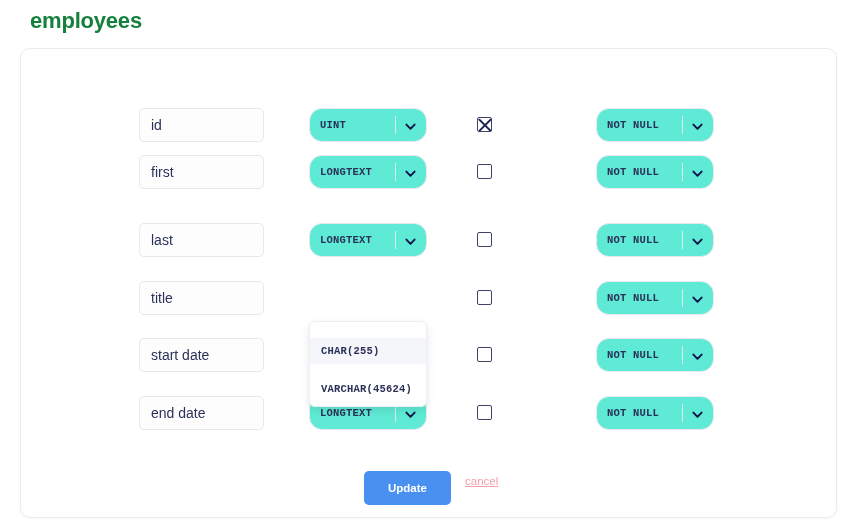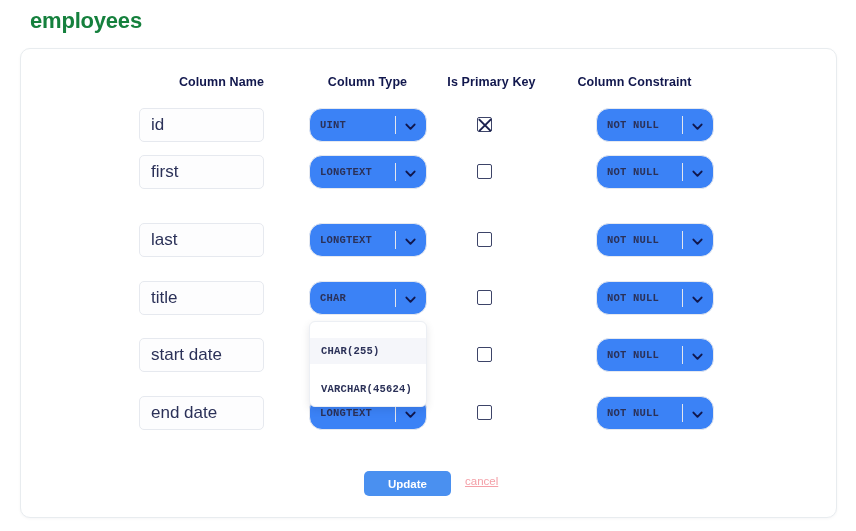--- a/index.html
+++ b/index.html
@@ -82,33 +82,33 @@
   .name-input {
     position: absolute;
     left: 118px;
     top: 0;
     width: 125px;
     height: 34px;
     border: 1px solid #e6e9ef;
     border-radius: 5px;
     background: #fdfdfe;
     font-family: "Liberation Sans", sans-serif;
-    font-size: 17px;
+    font-size: 14px;
     color: #2b3158;
     padding: 0 11px;
     outline: none;
   }
 
   
   .sel {
     position: absolute;
     height: 34px;
     border: 1px solid #e6e9ef;
     border-radius: 13px;
-    background: #3b82f6;
+    background: #5eead4;
     cursor: pointer;
     text-decoration: underline;
   }
   .sel-type { left: 288px; top: 0; width: 118px; }
   .sel-cons { left: 575px; top: 0; width: 118px; }
 
   .sel-val {
     position: absolute;
     left: 10px;
     top: 0;
@@ -202,21 +202,21 @@
     left: 0;
     top: 422px;
     width: 100%;
     height: 32px;
   }
   .btn-update {
     position: absolute;
     left: 343px;
     top: 0;
     width: 87px;
-    height: 25px;
+    height: 34px;
     background: #4a90f0;
     border: none;
     border-radius: 5px;
     color: #ffffff;
     font-family: "Liberation Sans", sans-serif;
     font-size: 11.5px;
     font-weight: bold;
     cursor: pointer;
   }
   .link-cancel {
@@ -232,26 +232,20 @@
 </style>
 </head>
 <body>
 
 <div id="page">
 
   <div class="page-title">employees</div>
 
   <div class="card">
 
-    <div class="header-row">
-      <div class="col-head c0">Column Name</div>
-      <div class="col-head c1">Column Type</div>
-      <div class="col-head c2">Is Primary Key</div>
-      <div class="col-head c3">Column Constraint</div>
-    </div>
 
     <div class="rows" id="rows-container">
         <div class="row" style="top: 59px;">
           <input class="name-input" type="text" value="id" style="">
           <div class="sel sel-type">
             <span class="sel-val">UINT</span>
             <span class="sel-divider"></span>
             <span class="chev">
               <svg viewBox="0 0 14 14" width="13" height="13">
                 <path d="M2.6 4.9 L7 9.5 L11.4 4.9" fill="none" stroke="#11174d" stroke-width="2.1" stroke-linecap="round" stroke-linejoin="round"></path>
@@ -314,29 +308,20 @@
             <span class="sel-divider"></span>
             <span class="chev">
               <svg viewBox="0 0 14 14" width="13" height="13">
                 <path d="M2.6 4.9 L7 9.5 L11.4 4.9" fill="none" stroke="#11174d" stroke-width="2.1" stroke-linecap="round" stroke-linejoin="round"></path>
               </svg>
             </span>
           </div>
         </div>
         <div class="row" style="top: 231.5px;">
           <input class="name-input" type="text" value="title" style="">
-          <div class="sel sel-type">
-            <span class="sel-val">CHAR</span>
-            <span class="sel-divider"></span>
-            <span class="chev">
-              <svg viewBox="0 0 14 14" width="13" height="13">
-                <path d="M2.6 4.9 L7 9.5 L11.4 4.9" fill="none" stroke="#11174d" stroke-width="2.1" stroke-linecap="round" stroke-linejoin="round"></path>
-              </svg>
-            </span>
-          </div>
           <div class="cb-wrap">
             <span class="cb"></span>
           </div>
           <div class="sel sel-cons">
             <span class="sel-val">NOT NULL</span>
             <span class="sel-divider"></span>
             <span class="chev">
               <svg viewBox="0 0 14 14" width="13" height="13">
                 <path d="M2.6 4.9 L7 9.5 L11.4 4.9" fill="none" stroke="#11174d" stroke-width="2.1" stroke-linecap="round" stroke-linejoin="round"></path>
               </svg>

